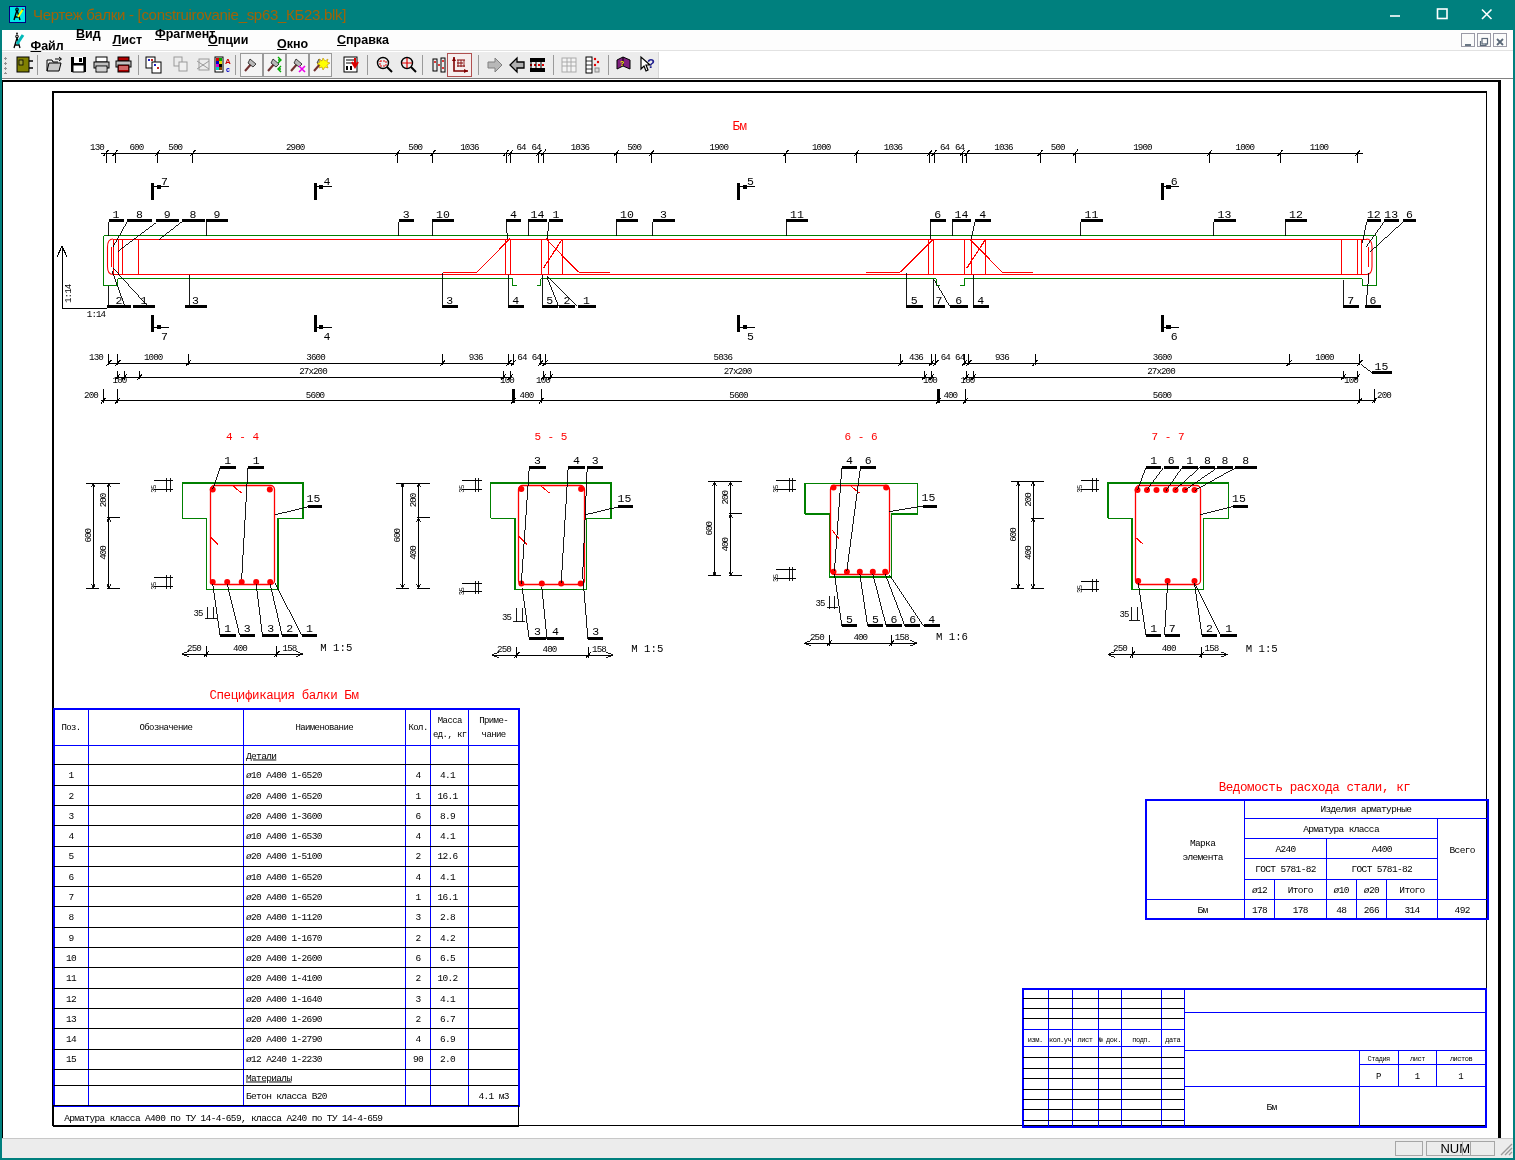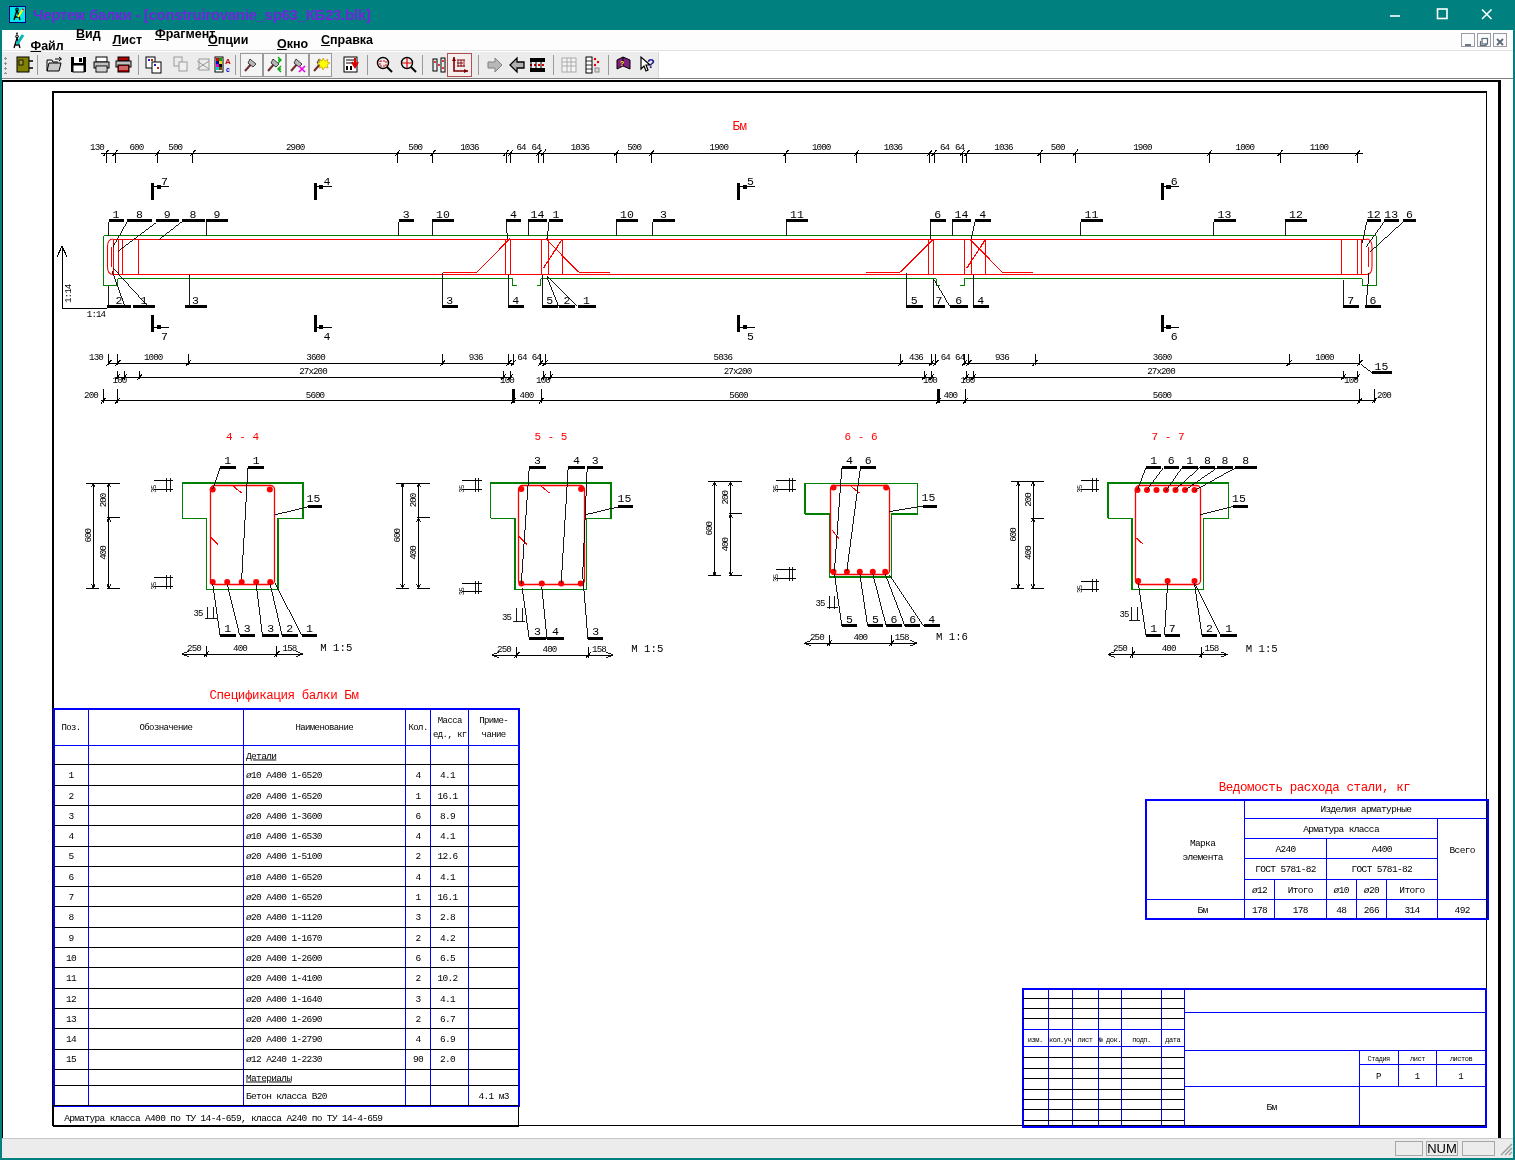--- a/index.html
+++ b/index.html
@@ -7,42 +7,42 @@
 
 <div class="abs" style="left:0;top:0;width:1515px;height:30px;background:#00807e"></div>
 <svg class="abs" style="left:9px;top:6px" width="17" height="17" viewBox="0 0 17 17">
     <rect x="0" y="0" width="17" height="17" fill="#000080"></rect>
     <rect x="1" y="1" width="15" height="15" fill="#00e8e8"></rect>
     <path d="M5 14 L8 4 L11 14 M6.2 11 h4" stroke="#000" stroke-width="1.4" fill="none"></path>
     <circle cx="8" cy="3.5" r="1.5" fill="none" stroke="#000"></circle>
     <path d="M13.5 4 L9 11" stroke="#ffff00" stroke-width="2"></path>
     <path d="M13.5 4 l0.8 -1" stroke="#d00" stroke-width="2"></path>
   </svg>
-<div class="abs" style="left:33px;top:6px;font-size:15px;font-weight:bold;color:#6d28d9;letter-spacing:-0.3px">Чертеж балки - [construirovanie_sp63_КБ23.blk]</div>
+<div class="abs" style="left:33px;top:6px;font-size:15px;font-weight:normal;color:#a16207;letter-spacing:-0.3px">Чертеж балки - [construirovanie_sp63_КБ23.blk]</div>
 <svg class="abs" style="left:1385px;top:0" width="120" height="30" viewBox="0 0 120 30">
 <path d="M5 16 h10" stroke="#fff" stroke-width="1.6"></path>
 <rect x="52.5" y="9" width="9.5" height="9.5" fill="none" stroke="#fff" stroke-width="1.6"></rect>
 <path d="M97 9.5 l9.5 9.5 M106.5 9.5 L97 19" stroke="#fff" stroke-width="1.6"></path>
 </svg>
 
 <div class="abs" style="left:0;top:30px;width:1515px;height:21px;background:#fdfdfd;border-bottom:1px solid #e2e2e2"></div>
 <svg class="abs" style="left:10px;top:32px" width="16" height="17" viewBox="0 0 16 17">
     <path d="M4 16 L7 6 L10 16 M5.2 13 h4" stroke="#000" stroke-width="1.3" fill="none"></path>
     <circle cx="7" cy="4.5" r="1.4" fill="none" stroke="#000"></circle>
     <circle cx="7" cy="1.5" r="0.9" fill="#000"></circle>
     <path d="M13 3 L7 12" stroke="#00b8b8" stroke-width="3"></path>
   </svg>
 <div class="abs" style="left:0;top:0;font-size:12.5px;font-weight:bold;color:#000">
     <span style="position:absolute;left:30.5px;top:39px"><u>Ф</u>айл</span>
     <span style="position:absolute;left:76px;top:27px"><u>В</u>ид</span>
     <span style="position:absolute;left:112.5px;top:33px"><u>Л</u>ист</span>
     <span style="position:absolute;left:155px;top:27px"><u>Ф</u>рагмент</span>
     <span style="position:absolute;left:208px;top:33px"><u>О</u>пции</span>
     <span style="position:absolute;left:277px;top:37px"><u>О</u>кно</span>
-    <span style="position:absolute;left:321px;top:33px"><u>С</u>правка</span>
+    <span style="position:absolute;left:337px;top:33px"><u>С</u>правка</span>
   </div>
 <div class="abs" style="left:1461px;top:33px;width:14px;height:14px;border:1px solid #9a9aa6;background:#fbfbfb"><svg width="12" height="12" viewBox="0 0 12 12">
       <path d="M3 9 h6" stroke="#5a6878" stroke-width="1.8"></path>
     </svg></div>
 <div class="abs" style="left:1477px;top:33px;width:14px;height:14px;border:1px solid #9a9aa6;background:#fbfbfb"><svg width="12" height="12" viewBox="0 0 12 12">
       <rect x="4" y="2.5" width="5.5" height="5.5" fill="none" stroke="#5a6878" stroke-width="1.2"></rect>
       <path d="M2.5 5 v4.5 h5.5 v-2" fill="none" stroke="#5a6878" stroke-width="1.2"></path>
     </svg></div>
 <div class="abs" style="left:1493px;top:33px;width:14px;height:14px;border:1px solid #9a9aa6;background:#fbfbfb"><svg width="12" height="12" viewBox="0 0 12 12">
       <path d="M3 3 l6 6 M9 3 l-6 6" stroke="#5a6878" stroke-width="1.8"></path>
@@ -1101,20 +1101,20 @@
 <text x="1417.5" y="1060.8" font-size="7" fill="#000" text-anchor="middle" font-family="Liberation Mono" font-weight="normal" letter-spacing="-0.5">лист</text>
 <text x="1461.0" y="1060.8" font-size="7" fill="#000" text-anchor="middle" font-family="Liberation Mono" font-weight="normal" letter-spacing="-0.5">листов</text>
 <text x="1378.7" y="1078.6" font-size="9" fill="#000" text-anchor="middle" font-family="Liberation Mono" font-weight="normal">Р</text>
 <text x="1417.5" y="1078.6" font-size="9" fill="#000" text-anchor="middle" font-family="Liberation Mono" font-weight="normal">1</text>
 <text x="1461.0" y="1078.6" font-size="9" fill="#000" text-anchor="middle" font-family="Liberation Mono" font-weight="normal">1</text>
 <text x="1271.6" y="1110.0" font-size="9.5" fill="#000" text-anchor="middle" font-family="Liberation Mono" font-weight="normal" letter-spacing="-0.65">Бм</text>
 </svg>
 
 <div class="abs" style="left:0;top:1138px;width:1515px;height:20px;background:#ececec;border-top:1px solid #c8c8c8"></div>
 <div class="abs" style="left:1395px;top:1141px;width:28px;height:15px;border:1px solid #a6a6a6"></div>
-<div class="abs" style="left:1426px;top:1141px;width:32px;height:15px;border:1px solid #a6a6a6;font-size:13px;text-align:center;line-height:14px">NUM</div>
+<div class="abs" style="left:1426px;top:1141px;width:45px;height:15px;border:1px solid #a6a6a6;font-size:13px;text-align:right;line-height:14px">NUM</div>
 <div class="abs" style="left:1462px;top:1141px;width:33px;height:15px;border:1px solid #a6a6a6"></div>
 <svg class="abs" style="left:1500px;top:1143px" width="13" height="13" viewBox="0 0 13 13">
     <path d="M12 1 L1 12 M12 5 L5 12 M12 9 L9 12" stroke="#9a9a9a" stroke-width="1.4"></path>
   </svg>
 
 <div class="abs" style="left:0;top:0;width:2px;height:1160px;background:#00807e"></div>
 <div class="abs" style="left:1513px;top:0;width:2px;height:1160px;background:#00807e"></div>
 <div class="abs" style="left:0;top:1158px;width:1515px;height:2px;background:#00807e"></div>
 </body></html>

